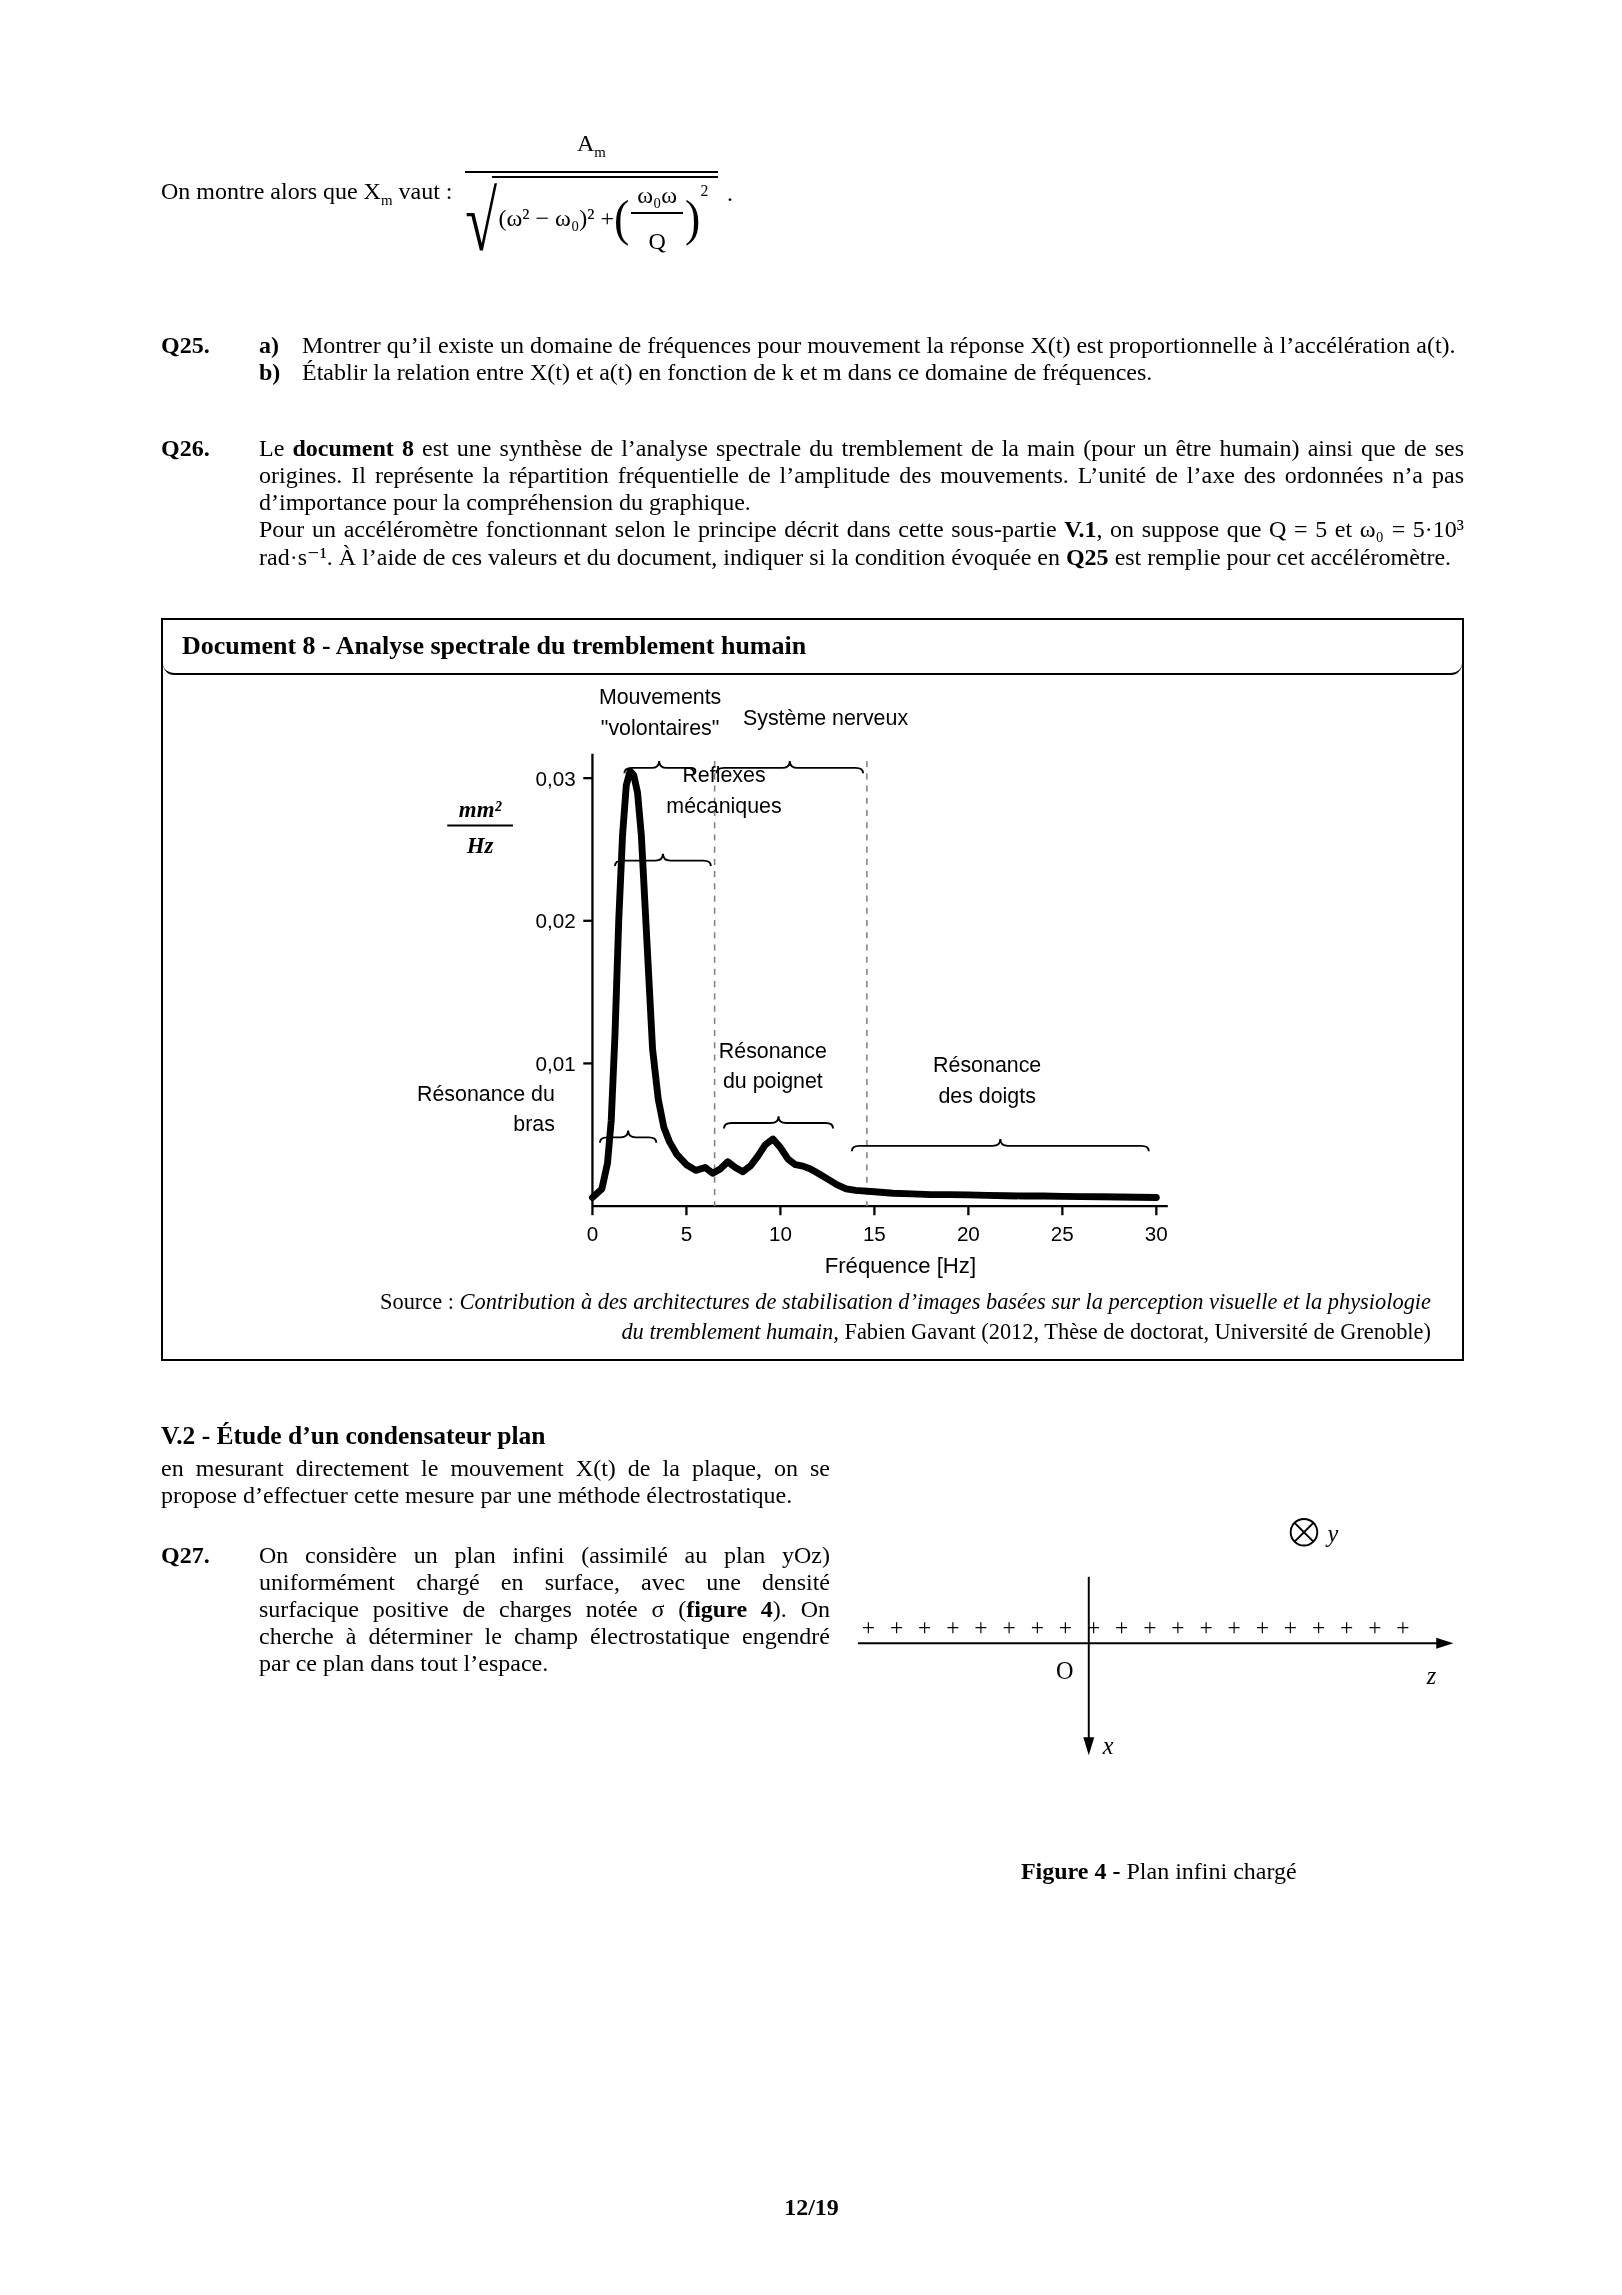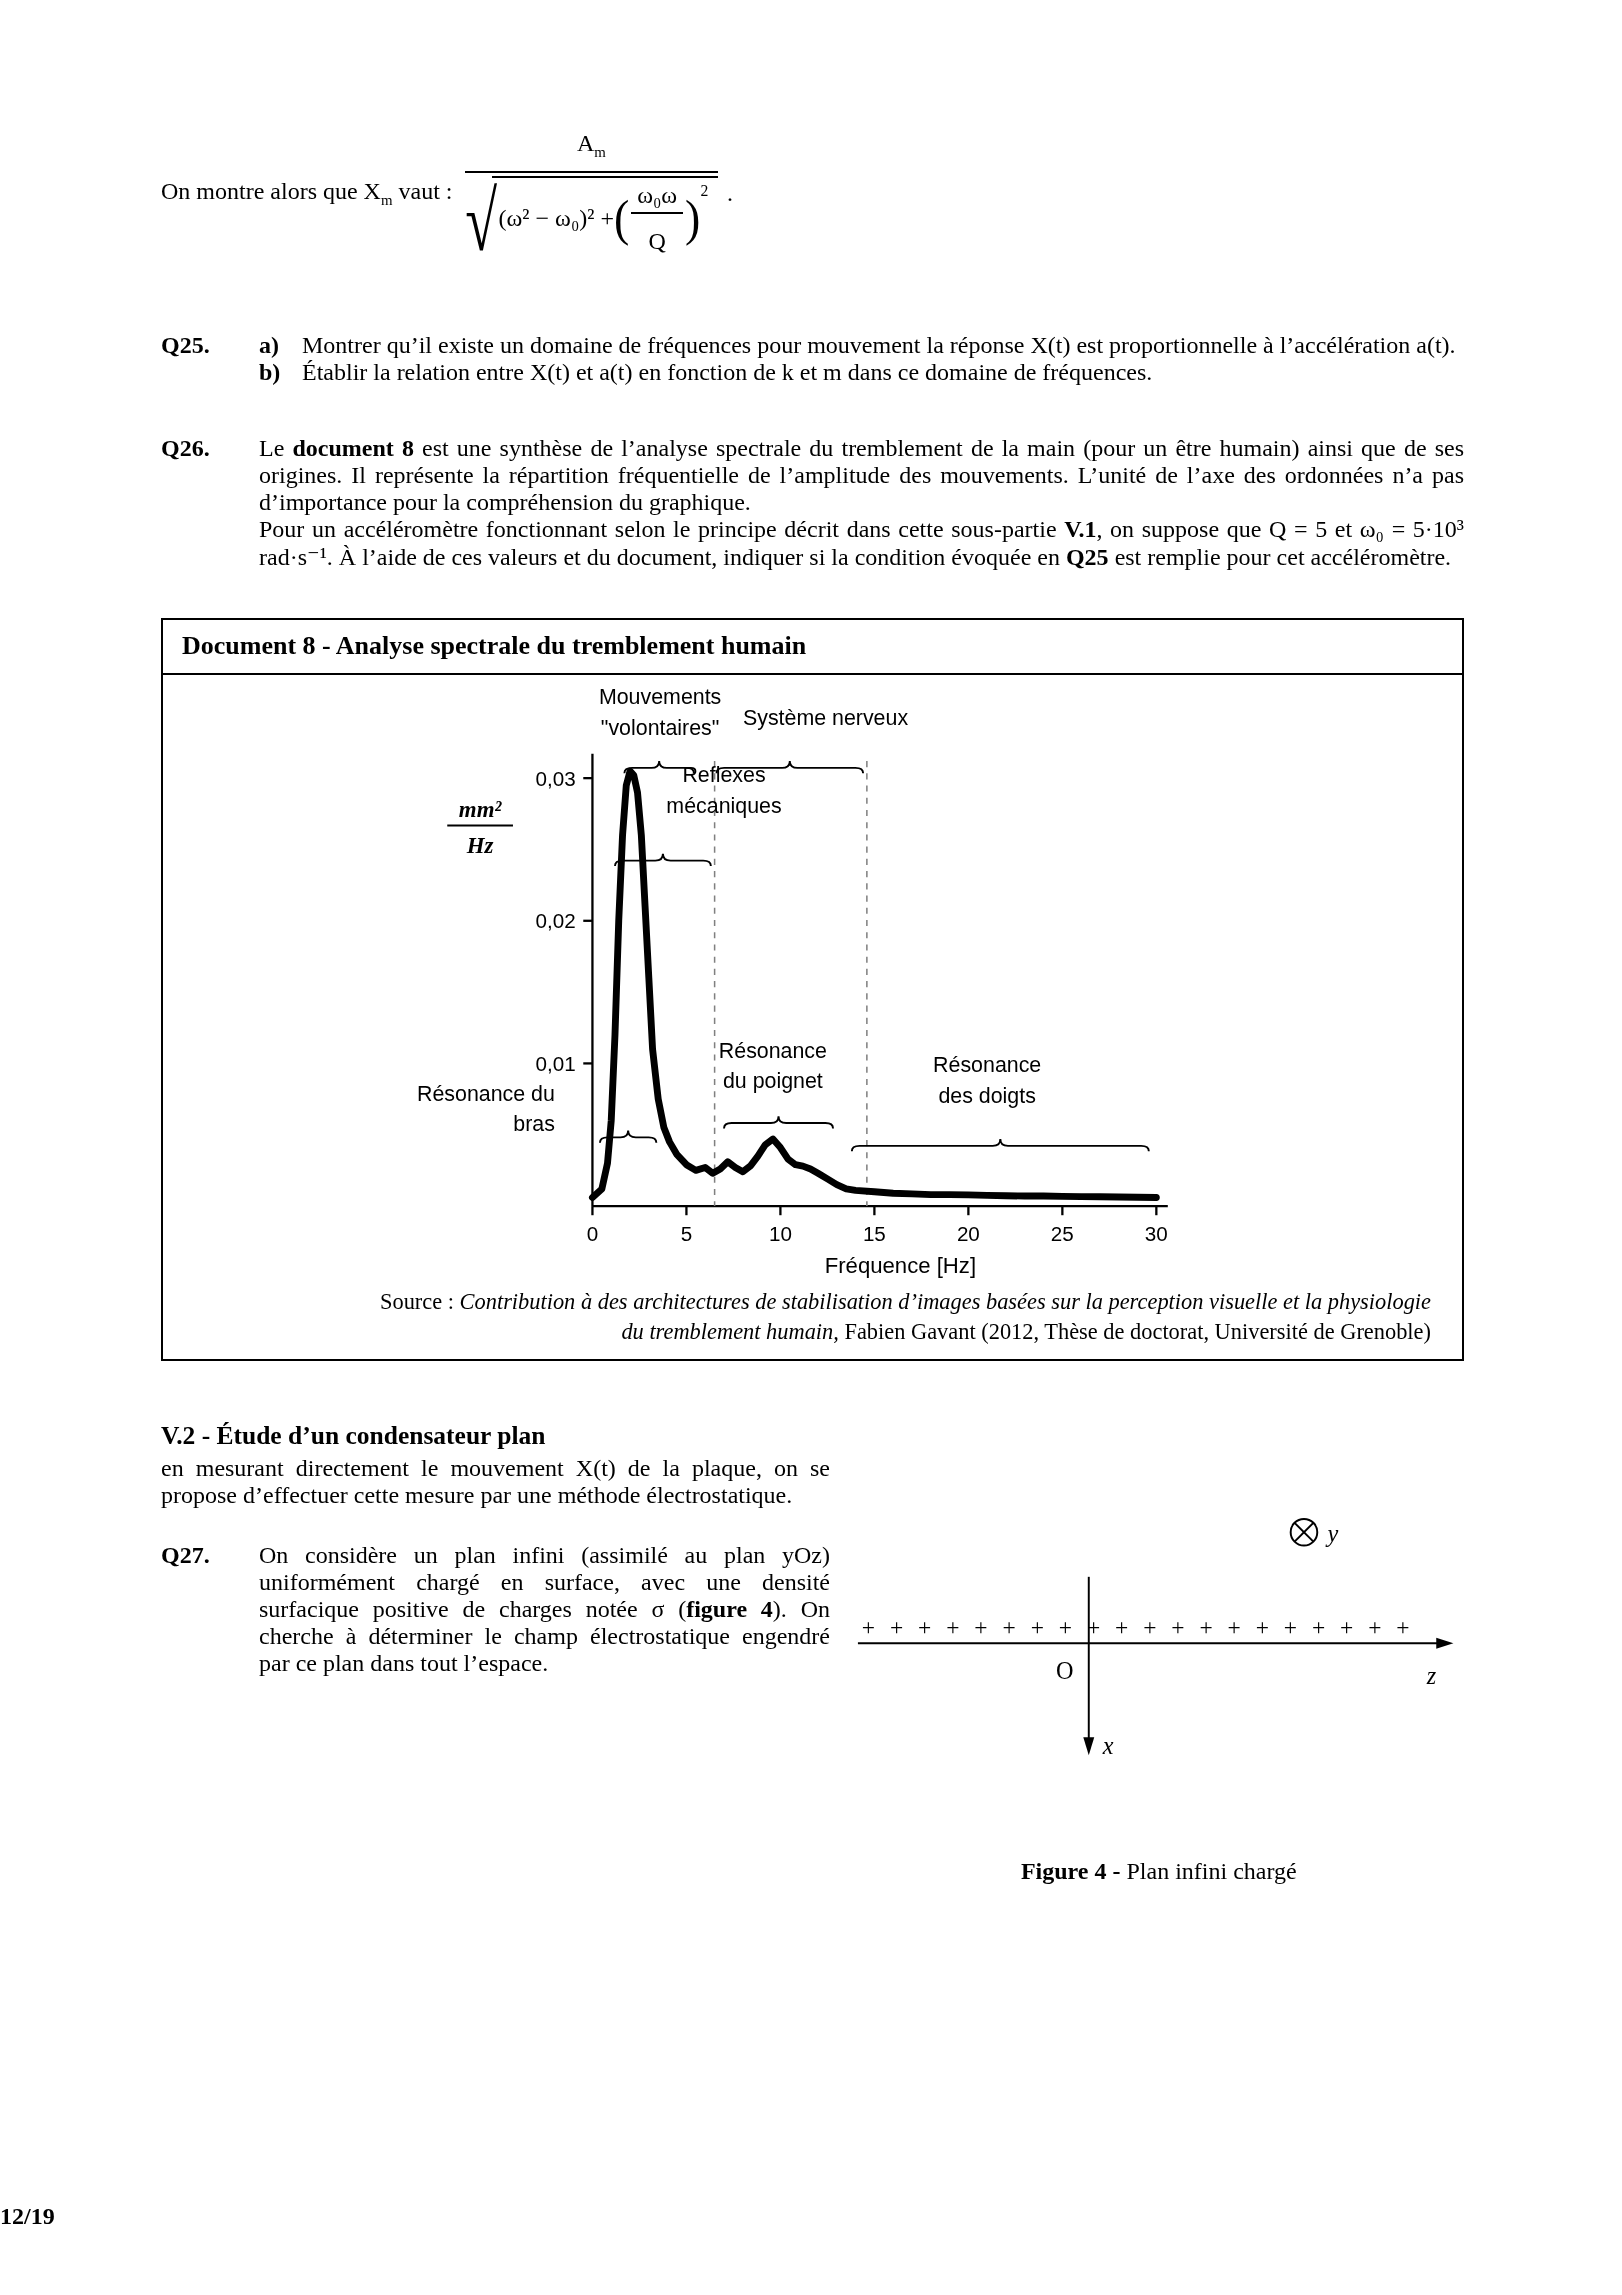--- a/index.html
+++ b/index.html
@@ -31,42 +31,42 @@
   .qbody{flex:1;}
   .qitem{display:flex;}
   .qletter{width:43px;flex:0 0 43px;font-weight:bold;}
   .qtext{flex:1;text-align:justify;}
   .q25{margin-top:75px;}
   .q26{margin-top:49px;}
   .q26 .qbody p{margin:0;}
 
   
   .docbox{margin-top:47px;border:2.4px solid #000;}
-  .doc-title{padding:11.8px 19px;border-bottom:2.4px solid #000;font-weight:bold;font-size:26px;}
+  .doc-title{padding:11.8px 19px;border-bottom:2.4px solid #000;font-weight:bold;font-size:26px;border-radius:11px;}
   .chart-wrap svg{display:block;width:100%;height:auto;}
   .doc-source{text-align:right;font-size:22.4px;line-height:1.34;padding:0 31px 12.6px;}
   svg .tick{font:27px "Liberation Sans","DejaVu Sans",sans-serif;fill:#000;}
   svg .ann{font:28px "Liberation Sans","DejaVu Sans",sans-serif;fill:#000;}
   svg .xlab{font:29px "Liberation Sans","DejaVu Sans",sans-serif;fill:#000;}
   svg .ylab{font:italic bold 30px "Liberation Serif","DejaVu Serif",serif;fill:#000;}
 
   
   .v2-heading{margin:60px 0 4px 0;font-size:25.5px;font-weight:bold;}
   .v2-line1{margin-top:41px;}
   .cols{display:flex;justify-content:center;}
   .col-left{width:669px;flex:0 0 669px;}
   .col-right{flex:1;padding-left:23.6px;}
   .q27{margin-top:33px;}
   .q27 .qbody p{margin:0;}
   .fig4{margin-top:23.6px;width:100%;display:block;}
   .figlab{font:italic 31px "Liberation Serif","DejaVu Serif",serif;fill:#000;}
   .figlab-o{font:31px "Liberation Serif","DejaVu Serif",serif;fill:#000;}
   .figplus{font:30px "Liberation Serif","DejaVu Serif",serif;fill:#000;}
   .fig4-caption{text-align:center;margin-top:11px;}
-  .footer{position:absolute;bottom:65px;left:0;width:100%;font-weight:bold;}
+  .footer{position:absolute;bottom:74px;left:0;width:100%;text-align:center;font-weight:bold;}
 </style>
 </head>
 <body>
 
 <div class="page">
   <div class="content">
 
     <div class="formula-row">
       <span><span>On montre alors que X</span><sub>m</sub><span> vaut :</span></span>
       <span class="bigfrac">

